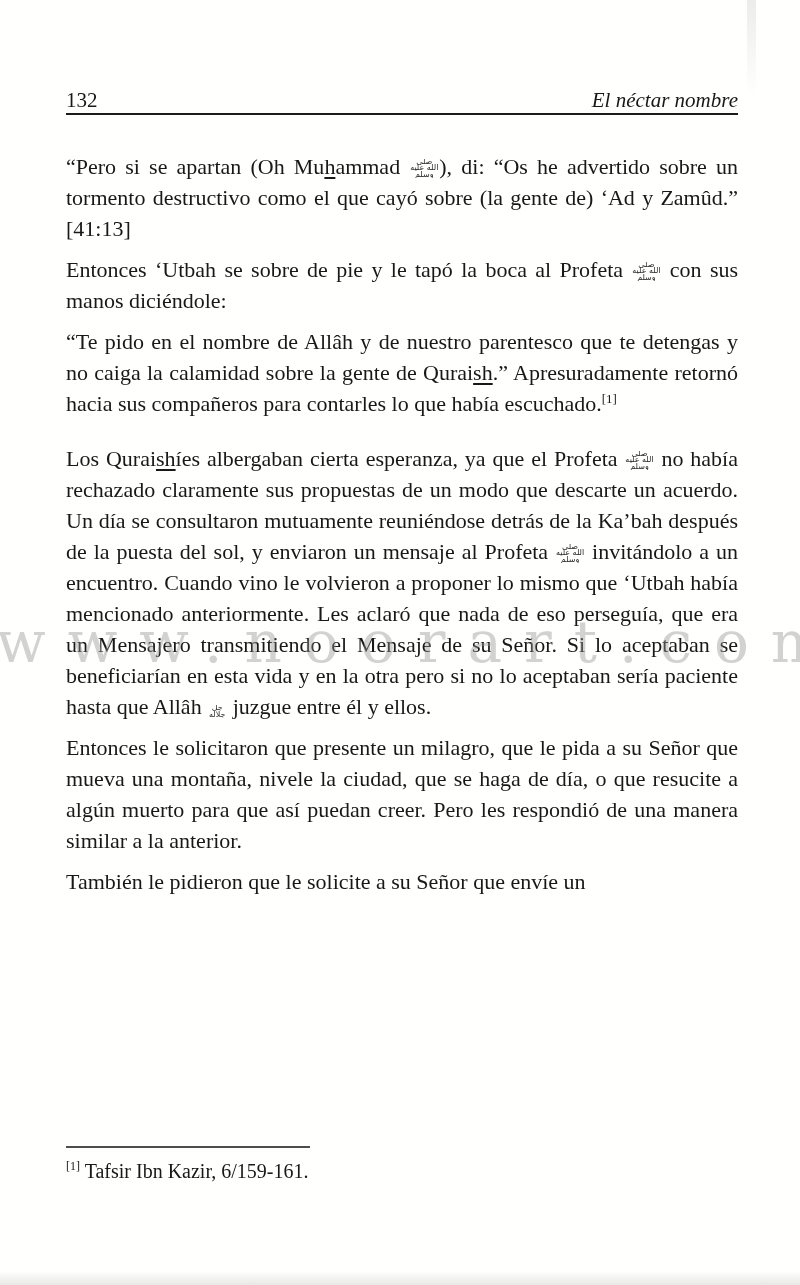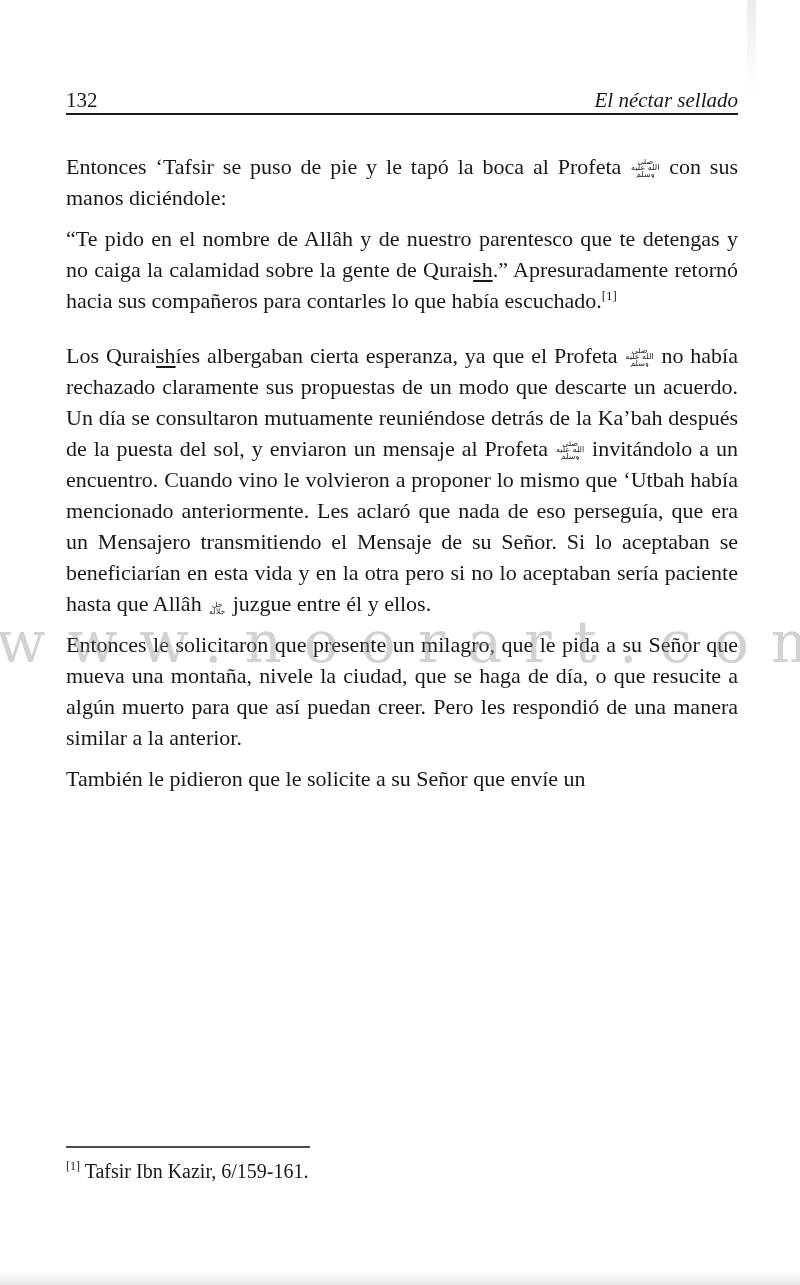--- a/index.html
+++ b/index.html
@@ -85,25 +85,26 @@
     background:linear-gradient(0deg,#e8e8e5 0%, rgba(255,255,255,0) 100%);
   }
 </style>
 </head>
 <body>
 
 <div class="page">
 
   <div class="header">
     <span class="page-number">132</span>
-    <span class="running-title">El néctar sellado</span>
+    <span class="running-title">El néctar nombre</span>
   </div>
 
   <div class="content">
-    <p><span>Entonces ‘Tafsir se puso de pie y le tapó la boca al Profeta </span><span class="honorific" lang="ar" dir="rtl">صلى الله عليه وسلم</span><span> con sus manos diciéndole:</span></p>
+    <p class="quote"><span>“Pero si se apartan (Oh Mu</span><span class="u">h</span><span>ammad </span><span class="honorific" lang="ar" dir="rtl">صلى الله عليه وسلم</span><span>), di: “Os he advertido sobre un tormento destructivo como el que cayó sobre (la gente de) ‘Ad y Zamûd.” [41:13]</span></p>
+    <p><span>Entonces ‘Utbah se sobre de pie y le tapó la boca al Profeta </span><span class="honorific" lang="ar" dir="rtl">صلى الله عليه وسلم</span><span> con sus manos diciéndole:</span></p>
     <p><span>“Te pido en el nombre de Allâh y de nuestro parentesco que te detengas y no caiga la calamidad sobre la gente de Qurai</span><span class="u">sh</span><span>.” Apresuradamente retornó hacia sus compañeros para contarles lo que había escuchado.</span><span class="sup">[1]</span></p>
     <p class="para-first"><span>Los Qurai</span><span class="u">sh</span><span>íes albergaban cierta esperanza, ya que el Profeta </span><span class="honorific" lang="ar" dir="rtl">صلى الله عليه وسلم</span><span> no había rechazado claramente sus propuestas de un modo que descarte un acuerdo. Un día se consultaron mutuamente reuniéndose detrás de la </span><span class="i">Ka’bah</span><span> después de la puesta del sol, y enviaron un mensaje al Profeta </span><span class="honorific" lang="ar" dir="rtl">صلى الله عليه وسلم</span><span> invitándolo a un encuentro. Cuando vino le volvieron a proponer lo mismo que ‘Utbah había mencionado anteriormente. Les aclaró que nada de eso perseguía, que era un Mensajero transmitiendo el Mensaje de su Señor. Si lo aceptaban se beneficiarían en esta vida y en la otra pero si no lo aceptaban sería paciente hasta que Allâh </span><span class="honorific jalla" lang="ar" dir="rtl">جل جلاله</span><span> juzgue entre él y ellos.</span></p>
     <p><span>Entonces le solicitaron que presente un milagro, que le pida a su Señor que mueva una montaña, nivele la ciudad, que se haga de día, o que resucite a algún muerto para que así puedan creer. Pero les respondió de una manera similar a la anterior.</span></p>
     <p><span>También le pidieron que le solicite a su Señor que envíe un</span></p>
   </div>
 
   <div class="watermark">www.noorart.com</div>
 
   <div class="footnote-area">
     <div class="footnote-rule"></div>

